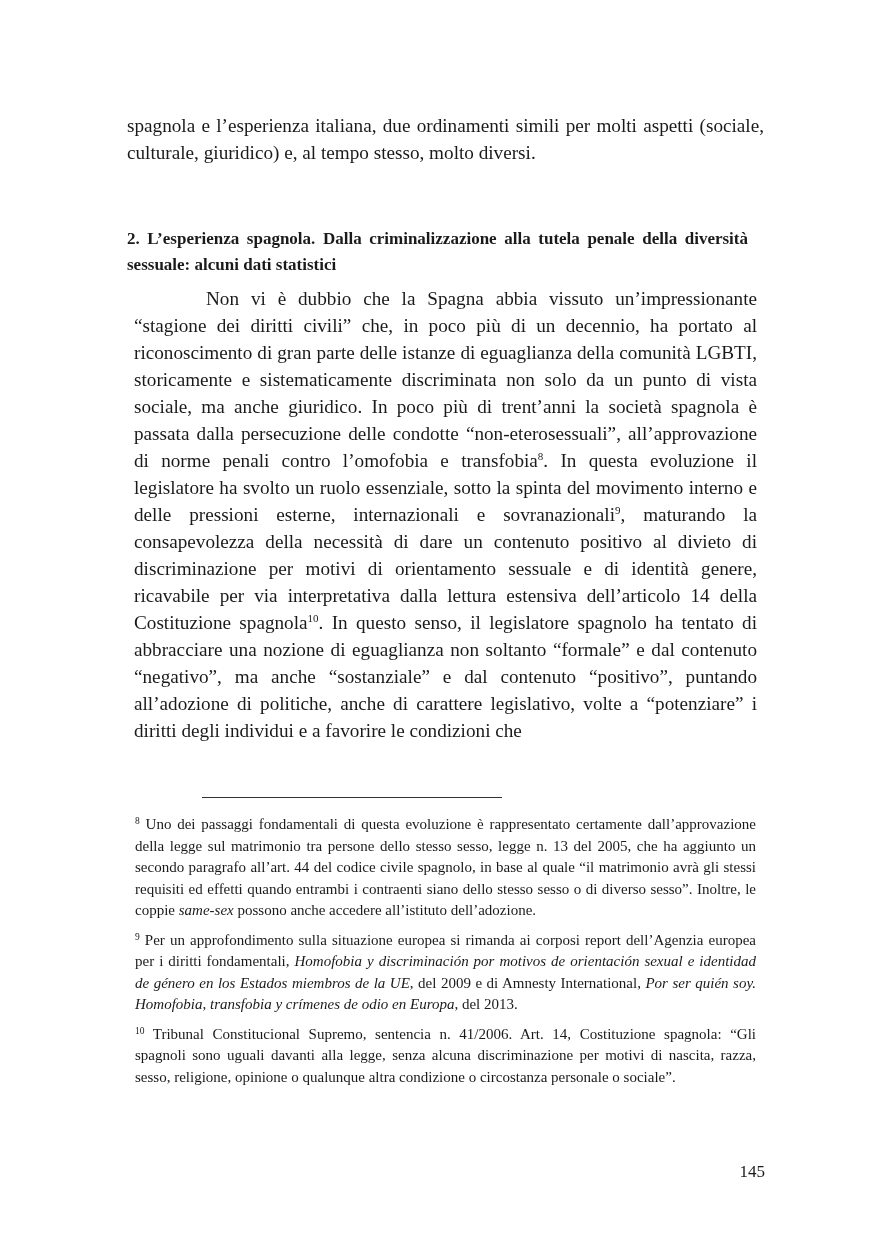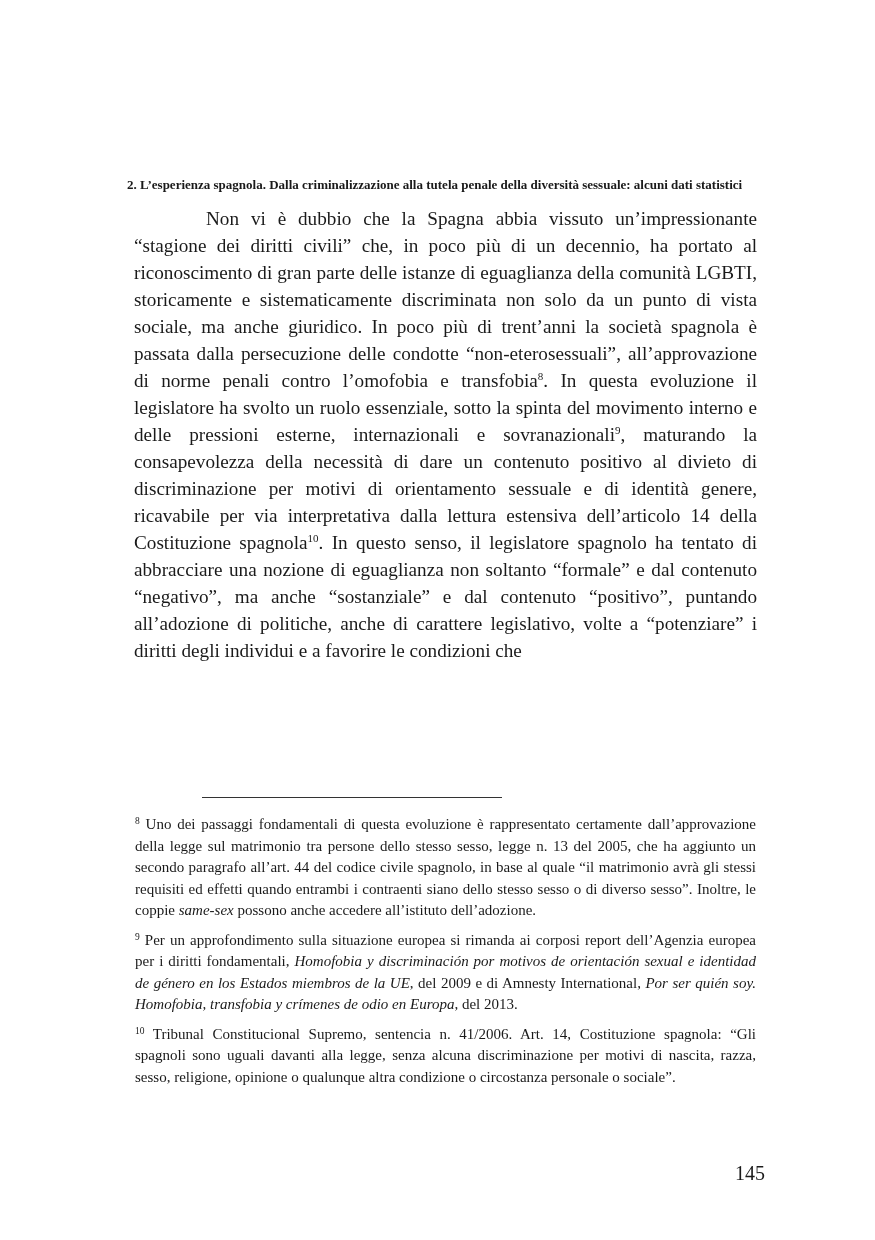--- a/index.html
+++ b/index.html
@@ -1,32 +1,33 @@
 <!DOCTYPE html>
 <html><head>
 <meta charset="utf-8">
 <style>
   html, body { margin: 0; padding: 0; background: #ffffff; }
   body { width: 875px; height: 1240px; position: relative; overflow: hidden; color: #1a1a1a; }
   .page { position: absolute; left: 127px; top: 112px; width: 637px; font-family: "Liberation Serif", "DejaVu Serif", serif; }
   .body-text { font-size: 19.2px; line-height: 27px; text-align: justify; margin: 7px; }
   .intro { margin: 0; }
-  .heading { font-weight: bold; font-size: 13px; line-height: 26px; text-align: justify; margin: 60px 16px 6px 0; }
+  .heading { font-weight: bold; font-size: 17px; line-height: 26px; text-align: justify; margin: 60px 16px 6px 0; }
   .indent { text-indent: 72px; }
   sup { font-size: 11px; line-height: 0; vertical-align: 7px; }
   .fn-rule { position: absolute; left: 202px; top: 797px; width: 300px; height: 0; border-top: 1.3px solid #333; }
   .footnotes { position: absolute; left: 127px; top: 806px; width: 637px; font-family: "Liberation Serif", "DejaVu Serif", serif; font-size: 15px; line-height: 21.5px; text-align: justify; }
   .footnote { margin: 8px; }
   .footnote sup { font-size: 9.5px; vertical-align: 5px; }
-  .page-number { position: absolute; left: 725px; top: 1162px; width: 40px; text-align: right; font-family: "Liberation Serif", "DejaVu Serif", serif; font-size: 20px; }
+  .page-number { position: absolute; left: 725px; top: 1162px; width: 40px; text-align: right; font-family: "Liberation Serif", "DejaVu Serif", serif; font-size: 17px; }
 </style>
 </head>
 <body>
 
 <div class="page">
+  <p class="body-text intro">spagnola e l’esperienza italiana, due ordinamenti simili per molti aspetti (sociale, culturale, giuridico) e, al tempo stesso, molto diversi.</p>
 
   <h2 class="heading">2. L’esperienza spagnola. Dalla criminalizzazione alla tutela penale della diversità sessuale: alcuni dati statistici</h2>
 
   <p class="body-text indent"><span>Non vi è dubbio che la Spagna abbia vissuto un’impressionante “stagione dei diritti civili” che, in poco più di un decennio, ha portato al riconoscimento di gran parte delle istanze di eguaglianza della comunità LGBTI, storicamente e sistematicamente discriminata non solo da un punto di vista sociale, ma anche giuridico. In poco più di trent’anni la società spagnola è passata dalla persecuzione delle condotte “non-eterosessuali”, all’approvazione di norme penali contro l’omofobia e transfobia</span><sup>8</sup><span>. In questa evoluzione il legislatore ha svolto un ruolo essenziale, sotto la spinta del movimento interno e delle pressioni esterne, internazionali e sovranazionali</span><sup>9</sup><span>, maturando la consapevolezza della necessità di dare un contenuto positivo al divieto di discriminazione per motivi di orientamento sessuale e di identità genere, ricavabile per via interpretativa dalla lettura estensiva dell’articolo 14 della Costituzione spagnola</span><sup>10</sup><span>. In questo senso, il legislatore spagnolo ha tentato di abbracciare una nozione di eguaglianza non soltanto “formale” e dal contenuto “negativo”, ma anche “sostanziale” e dal contenuto “positivo”, puntando all’adozione di politiche, anche di carattere legislativo, volte a “potenziare” i diritti degli individui e a favorire le condizioni che</span></p>
 </div>
 
 <div class="fn-rule"></div>
 
 <div class="footnotes">
   <p class="footnote"><sup>8</sup><span> Uno dei passaggi fondamentali di questa evoluzione è rappresentato certamente dall’approvazione della legge sul matrimonio tra persone dello stesso sesso, legge n. 13 del 2005, che ha aggiunto un secondo paragrafo all’art. 44 del codice civile spagnolo, in base al quale “il matrimonio avrà gli stessi requisiti ed effetti quando entrambi i contraenti siano dello stesso sesso o di diverso sesso”. Inoltre, le coppie </span><em>same-sex</em><span> possono anche accedere all’istituto dell’adozione.</span></p>

